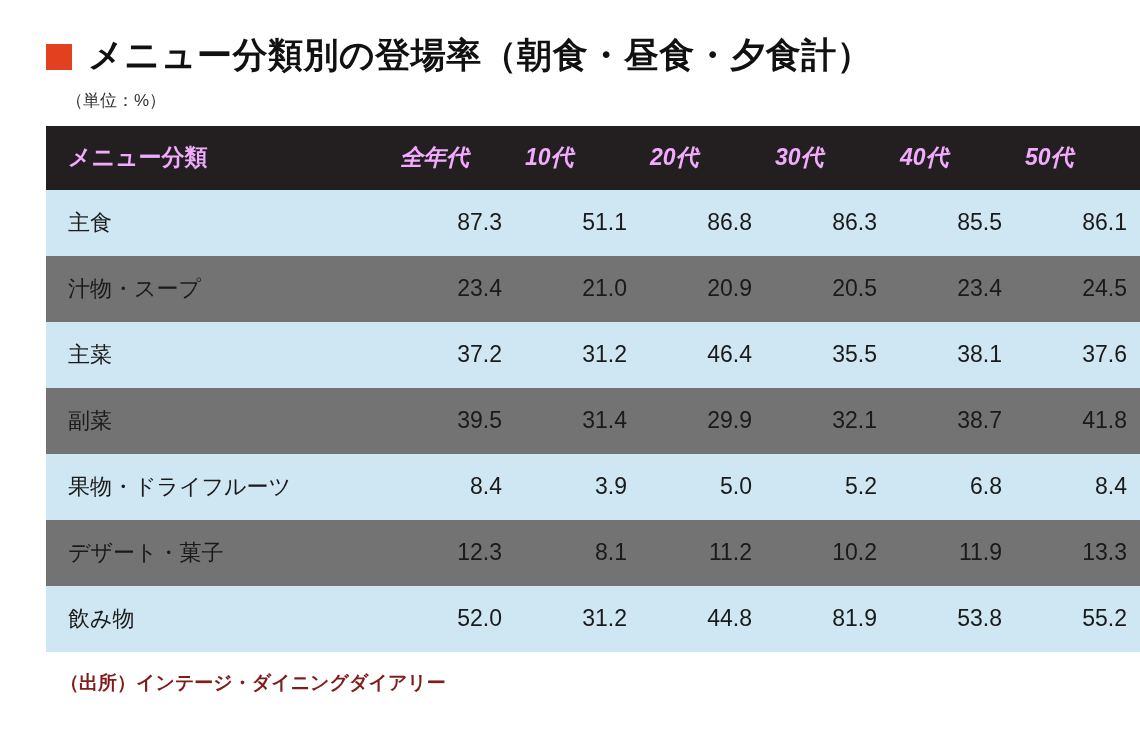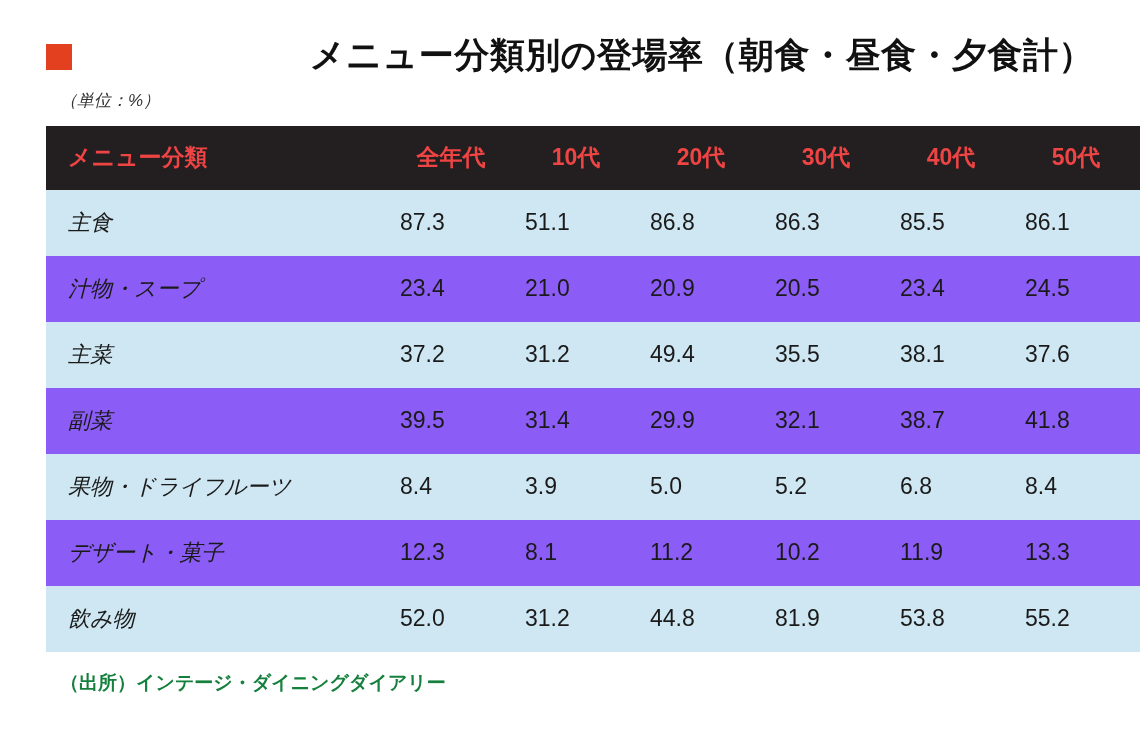--- a/index.html
+++ b/index.html
@@ -19,94 +19,93 @@
     width: 1140px;
     height: 742px;
     box-sizing: border-box;
     padding: 30px 46px 0 46px;
   }
   .title-row {
     display: flex;
     align-items: center;
     gap: 16px;
     margin-top: 6px;
-    justify-content: space-between;
   }
   .title-marker {
     width: 26px;
     height: 26px;
     background: #e2401f;
     flex: 0 0 auto;
     margin-top: 4px;
   }
   .title-text {
     font-size: 35px;
     font-weight: bold;
     letter-spacing: 0.5px;
     line-height: 1.1;
     color: #111111;
     white-space: nowrap;
   }
   .unit-text {
-    margin: 14px 0 0 14px;
+    margin: 14px 0 0 20px;
     font-size: 17px;
     color: #333333;
-    font-style: italic;
   }
   table.data-table {
     margin-top: 14px;
     border-collapse: collapse;
     width: 1048px;
     table-layout: fixed;
   }
   table.data-table thead th {
     background: #231f20;
-    color: #ef4444;
+    color: #f0abfc;
     font-size: 23px;
     font-weight: bold;
     height: 62px;
     vertical-align: middle;
   }
   th.col-head-cat {
     text-align: left;
     padding-left: 22px;
     width: 330px;
   }
   th.col-head-num {
-    text-align: center;
+    text-align: left;
     padding-right: 22px;
     width: 102px;
+    font-style: italic;
   }
   tbody tr.row-odd td {
     background: #cfe7f2;
   }
   tbody tr.row-even td {
-    background: #8b5cf6;
+    background: #737373;
   }
   tbody td {
     height: 64px;
     font-size: 22px;
     vertical-align: middle;
     color: #1a1a1a;
   }
   td.cat-cell {
     text-align: left;
     padding-left: 22px;
     white-space: nowrap;
-    font-style: italic;
   }
   td.num-cell {
+    text-align: right;
     padding-right: 22px;
     font-size: 23px;
   }
   .source-text {
     margin: 18px 0 0 14px;
     font-size: 19px;
     font-weight: bold;
-    color: #15803d;
+    color: #7f1d1d;
   }
 </style>
 </head>
 <body>
 
 <div class="page">
 
   <div class="title-row">
     <div class="title-marker"></div>
     <div class="title-text">メニュー分類別の登場率（朝食・昼食・夕食計）</div>
@@ -145,21 +144,21 @@
         <td class="num-cell">20.9</td>
         <td class="num-cell">20.5</td>
         <td class="num-cell">23.4</td>
         <td class="num-cell">24.5</td>
 
       </tr>
       <tr class="row-odd">
         <td class="cat-cell">主菜</td>
         <td class="num-cell">37.2</td>
         <td class="num-cell">31.2</td>
-        <td class="num-cell">49.4</td>
+        <td class="num-cell">46.4</td>
         <td class="num-cell">35.5</td>
         <td class="num-cell">38.1</td>
         <td class="num-cell">37.6</td>
 
       </tr>
       <tr class="row-even">
         <td class="cat-cell">副菜</td>
         <td class="num-cell">39.5</td>
         <td class="num-cell">31.4</td>
         <td class="num-cell">29.9</td>

